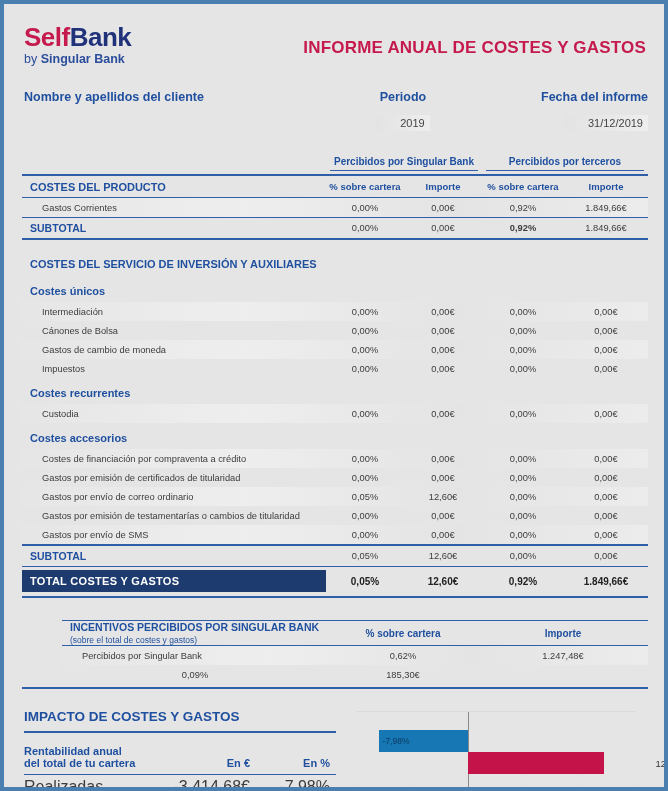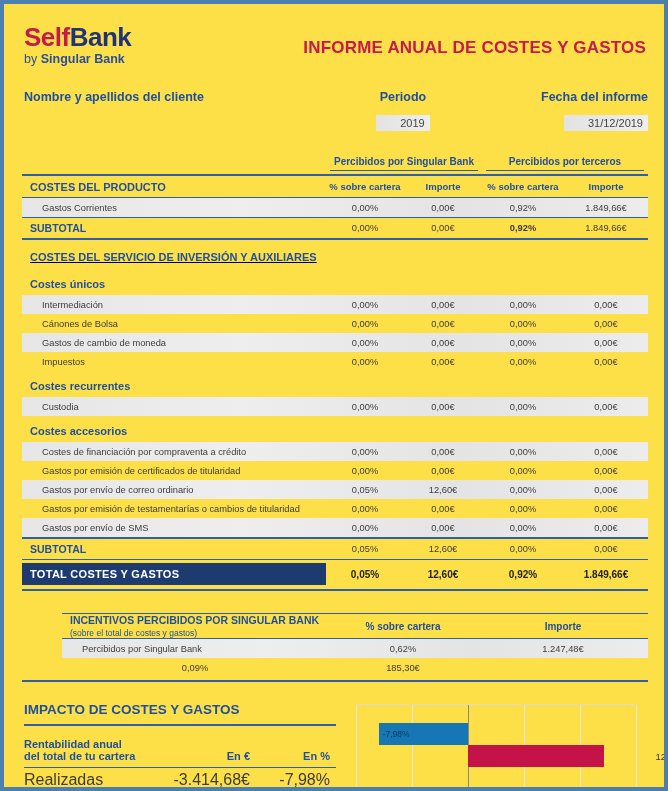--- a/index.html
+++ b/index.html
@@ -1,18 +1,18 @@
 <!DOCTYPE html>
 <html><head>
 <meta charset="utf-8">
 <style>
   html,body { margin:0; padding:0; background:#fff; }
   body { font-family: "Liberation Sans", sans-serif; }
   .page { width:668px; height:791px; box-sizing:border-box; border:4px solid #4a7fb0;
-          background:#fde047; overflow:hidden; position:relative; }
+          background:#e5e5e5; overflow:hidden; position:relative; }
 
   
   .header { display:flex; justify-content:space-between; align-items:flex-start;
             padding:20px 16px 0 20px; }
   .logo-main { font-size:26px; font-weight:bold; letter-spacing:-0.5px; line-height:1; }
   .logo-self { color:#c51a4d; }
   .logo-bank { color:#20337a; }
   .logo-sub { font-size:12.5px; color:#2b4d9b; margin-top:2px; }
   .logo-sub .b { font-weight:bold; }
   .title { font-size:17px; font-weight:bold; color:#c51a4d; margin:14px 2px 0 0; letter-spacing:0.2px; }
@@ -36,21 +36,21 @@
         border-bottom:1.5px solid #2e5fa8; padding-bottom:3px; margin:0 4px; }
   .hdr-row { min-height:21px; border-bottom:1px solid #2e5fa8; }
   .section-label { font-size:11px; font-weight:bold; color:#1f4f9f; padding-left:8px; }
   .colhead { font-size:9.5px; font-weight:bold; color:#1f4f9f; }
   .data-row { min-height:19px; }
   .shade { background:linear-gradient(90deg,#e6e6e6,#eee 35%,#e4e4e4 70%,#ececec); }
   .subtotal1 { min-height:20px; border-top:1px solid #2e5fa8; border-bottom:2px solid #2e5fa8; }
   .subtotal2 { min-height:20px; border-top:2px solid #2e5fa8; border-bottom:1px solid #2e5fa8; }
   .subtotal1 .c-label, .subtotal2 .c-label { font-size:10.5px; font-weight:bold; color:#1f4f9f; padding-left:8px; }
   .b { font-weight:bold; }
-  .sec2-row { min-height:25px; padding-top:4px;text-decoration:underline; }
+  .sec2-row { min-height:25px; padding-top:11px; }
   .subsec-row { min-height:23px; padding-top:3px; }
   .subsec-label { font-size:11px; font-weight:bold; color:#1f4f9f; padding-left:8px; }
   .total-row { margin-top:2px; border-bottom:2.5px solid #2e5fa8; padding-bottom:3px; min-height:24px; }
   .total-bar { background:#1d3b6f; color:#fff; font-size:11px; font-weight:bold;
                padding:5px 8px; letter-spacing:0.3px; }
   .total-row .c-num { font-size:10px; font-weight:bold; color:#222; }
 
   
   .inc { margin:22px 16px 0 18px; border-bottom:2px solid #2e5fa8; padding-bottom:3px; }
   .inc-grid { display:grid; grid-template-columns:1fr 150px 170px; align-items:center;margin-left:40px; }

